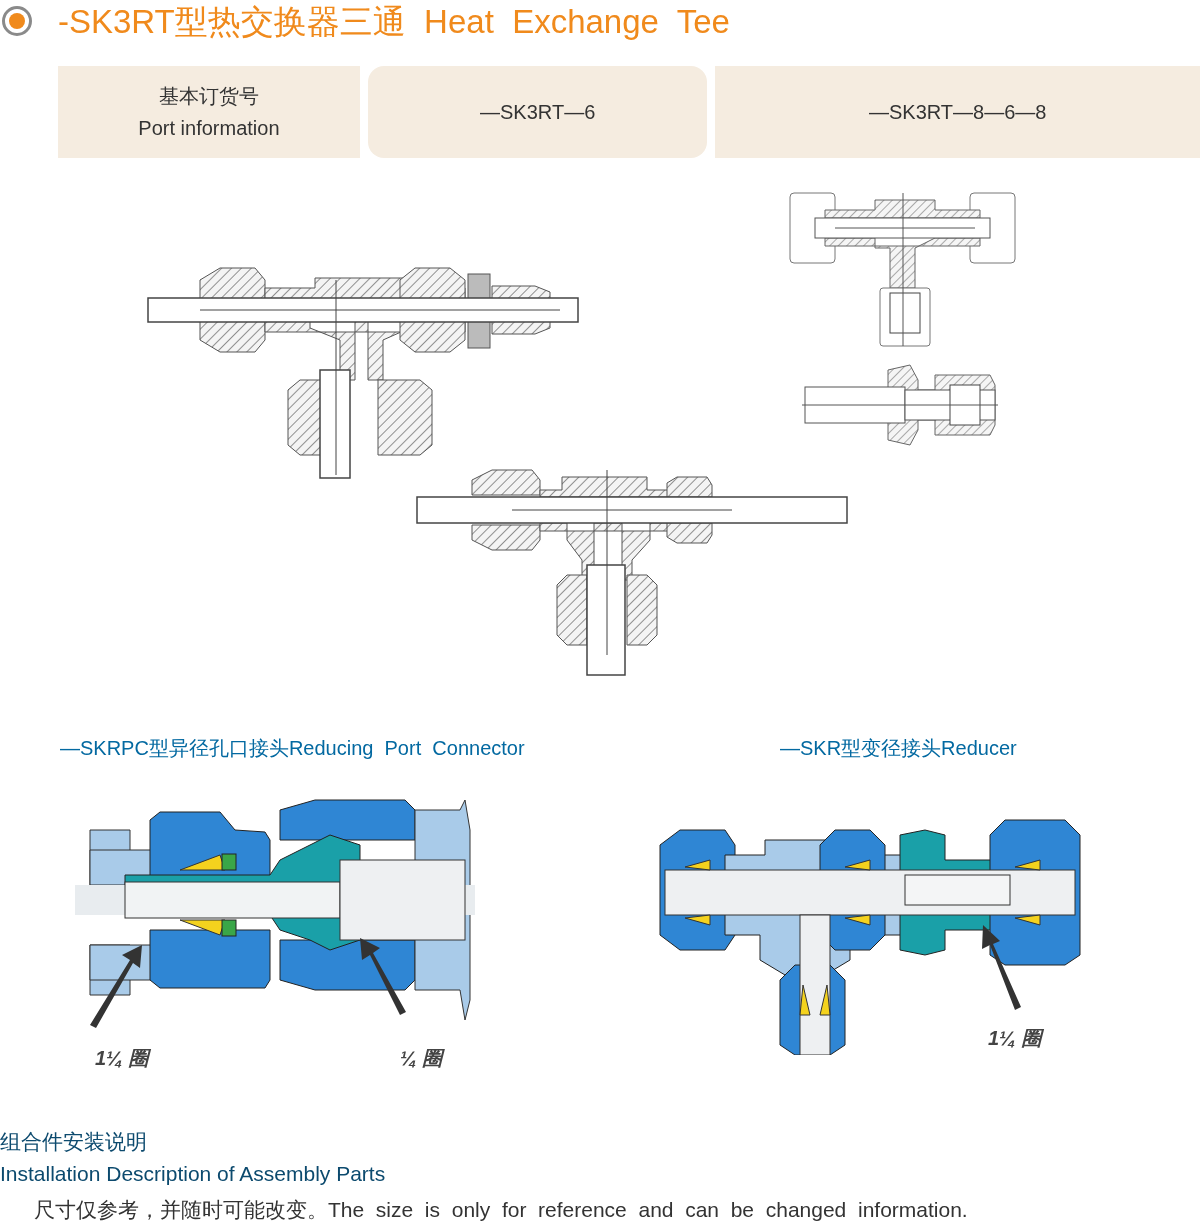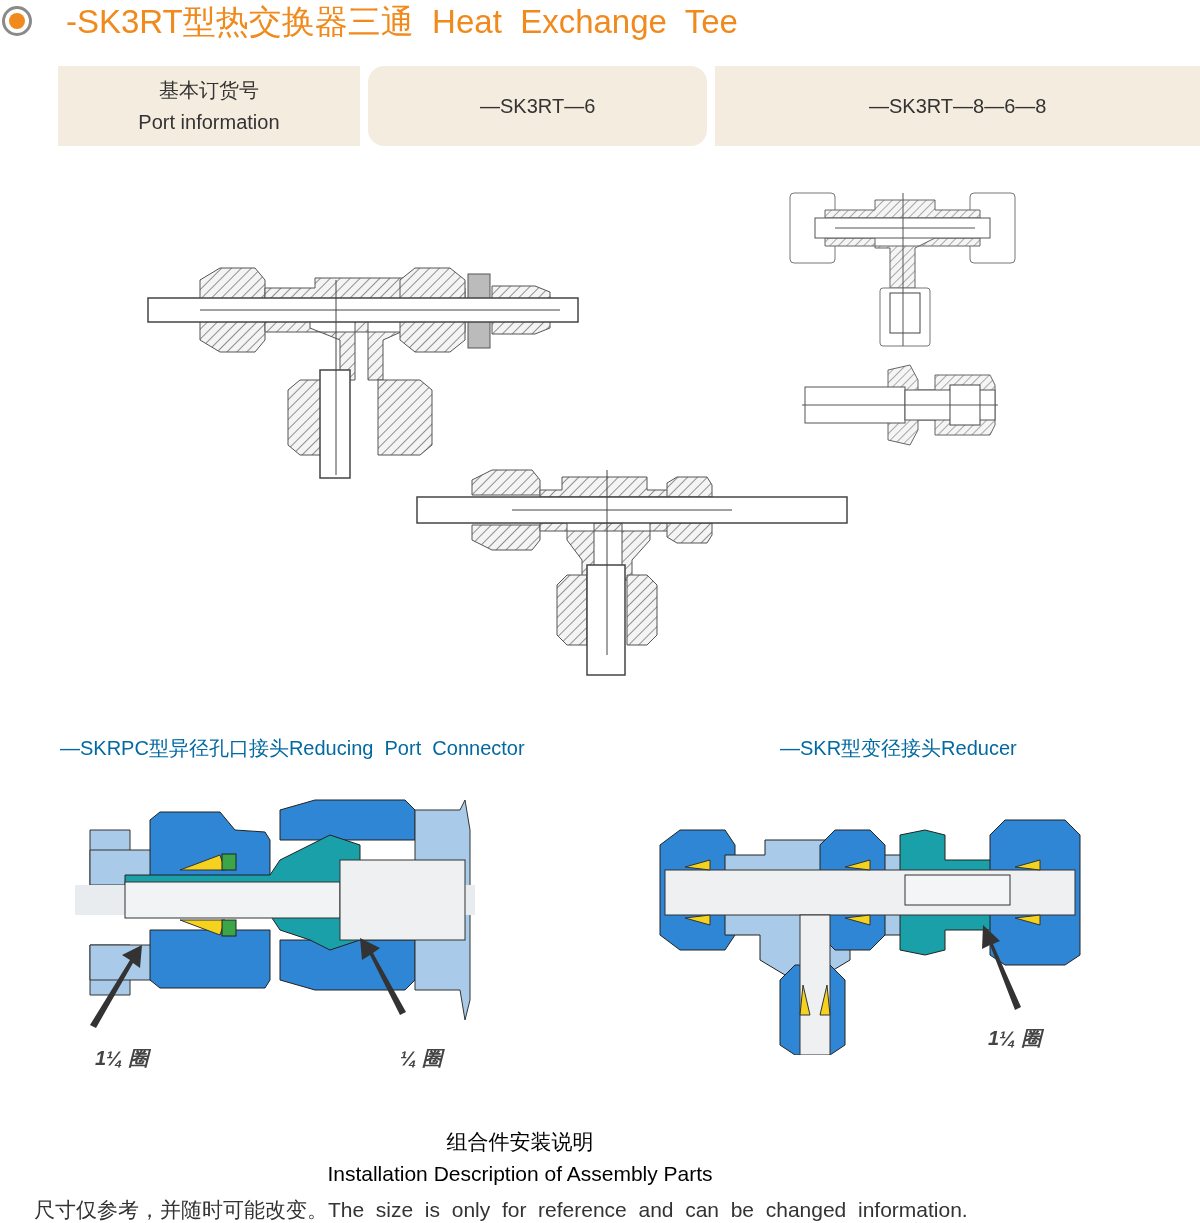--- a/index.html
+++ b/index.html
@@ -3,31 +3,31 @@
 <meta charset="utf-8">
 <style>
   html, body { margin:0; padding:0; background:#ffffff; }
   body { width:1200px; height:1223px; position:relative; overflow:hidden;
          font-family:"DejaVu Sans", "Liberation Sans", sans-serif; color:#231f20; }
   .title-row { position:absolute; left:0; top:0; width:1200px; height:50px; }
   .bullet { position:absolute; left:2px; top:6px; width:30px; height:30px; border-radius:50%;
             border:3px solid #8a8a8a; box-sizing:border-box; background:#fff; }
   .bullet::after { content:""; position:absolute; left:4px; top:4px; width:16px; height:16px;
             border-radius:50%; background:#f08a1c; }
-  .title { position:absolute; left:66px; top:0px; font-size:33px; line-height:44px;
+  .title { position:absolute; left:58px; top:0px; font-size:33px; line-height:44px;
            color:#f08a1c; white-space:pre; font-family:"Liberation Sans", sans-serif; }
-  .order-table { position:absolute; left:58px; top:66px; width:1142px; height:80px; display:flex; gap:8px;text-align:center; }
+  .order-table { position:absolute; left:58px; top:66px; width:1142px; height:92px; display:flex; gap:8px;text-align:center; }
   .cell { background:#f5ece0; display:flex; flex-direction:column; align-items:center; justify-content:center;
           font-family:"Liberation Sans", sans-serif; font-size:20px; color:#333; }
   .cell.h { width:304px; line-height:32px; }
   .cell.c1 { width:342px;border-radius:16px; }
   .cell.c2 { width:488px; }
   .drawing { position:absolute; }
   .caption { position:absolute; font-family:"Liberation Sans", sans-serif; font-size:20px; color:#0369a1; white-space:pre; }
-  .center-text { position:absolute; left:0; width:1040px; text-align:center; font-family:"Liberation Sans", sans-serif; font-size:21px; color:#000000; }
+  .center-text { position:absolute; left:0; width:1040px; font-family:"Liberation Sans", sans-serif; font-size:21px; color:#0c4a6e; }
   .footer { position:absolute; left:34px; top:1196px; font-family:"Liberation Sans", sans-serif; font-size:21px; color:#333; white-space:pre; }
   .turn-label { position:absolute; font-family:"Liberation Sans", sans-serif; font-size:20px; font-weight:bold; color:#444;font-style:italic; }
 </style>
 </head>
 <body>
 
 <div class="title-row">
   <span class="bullet"></span>
   <span class="title">-SK3RT型热交换器三通  Heat  Exchange  Tee</span>
 </div>

